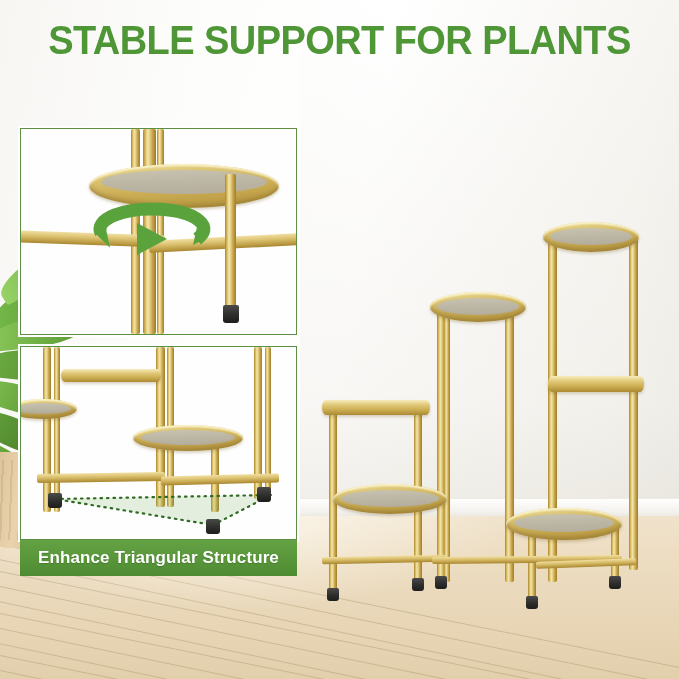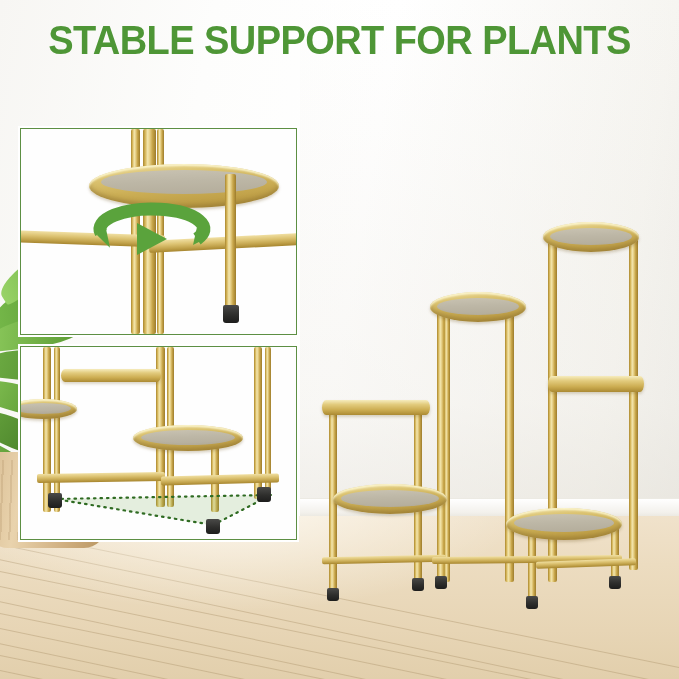--- a/index.html
+++ b/index.html
@@ -296,16 +296,19 @@
           <polyline points="34,22 250,18 192,48 34,22" fill="none" stroke="#2f6b22" stroke-width="2.2" stroke-dasharray="1.5 5" stroke-linecap="round"></polyline>
         </svg>
       </div>
 
       <div class="foot" style="left:27px;top:146px;width:14px;height:15px;"></div>
       <div class="foot" style="left:185px;top:172px;width:14px;height:15px;"></div>
       <div class="foot" style="left:236px;top:140px;width:14px;height:15px;"></div>
     </div>
   </div>
 
+  <div class="caption-bar" style="left:20px;top:540px;width:277px;height:36px;">
+    <span>Enhance Triangular Structure</span>
+  </div>
 
   <div class="headline">STABLE SUPPORT FOR PLANTS</div>
 
 </div>
 
 </body></html>

